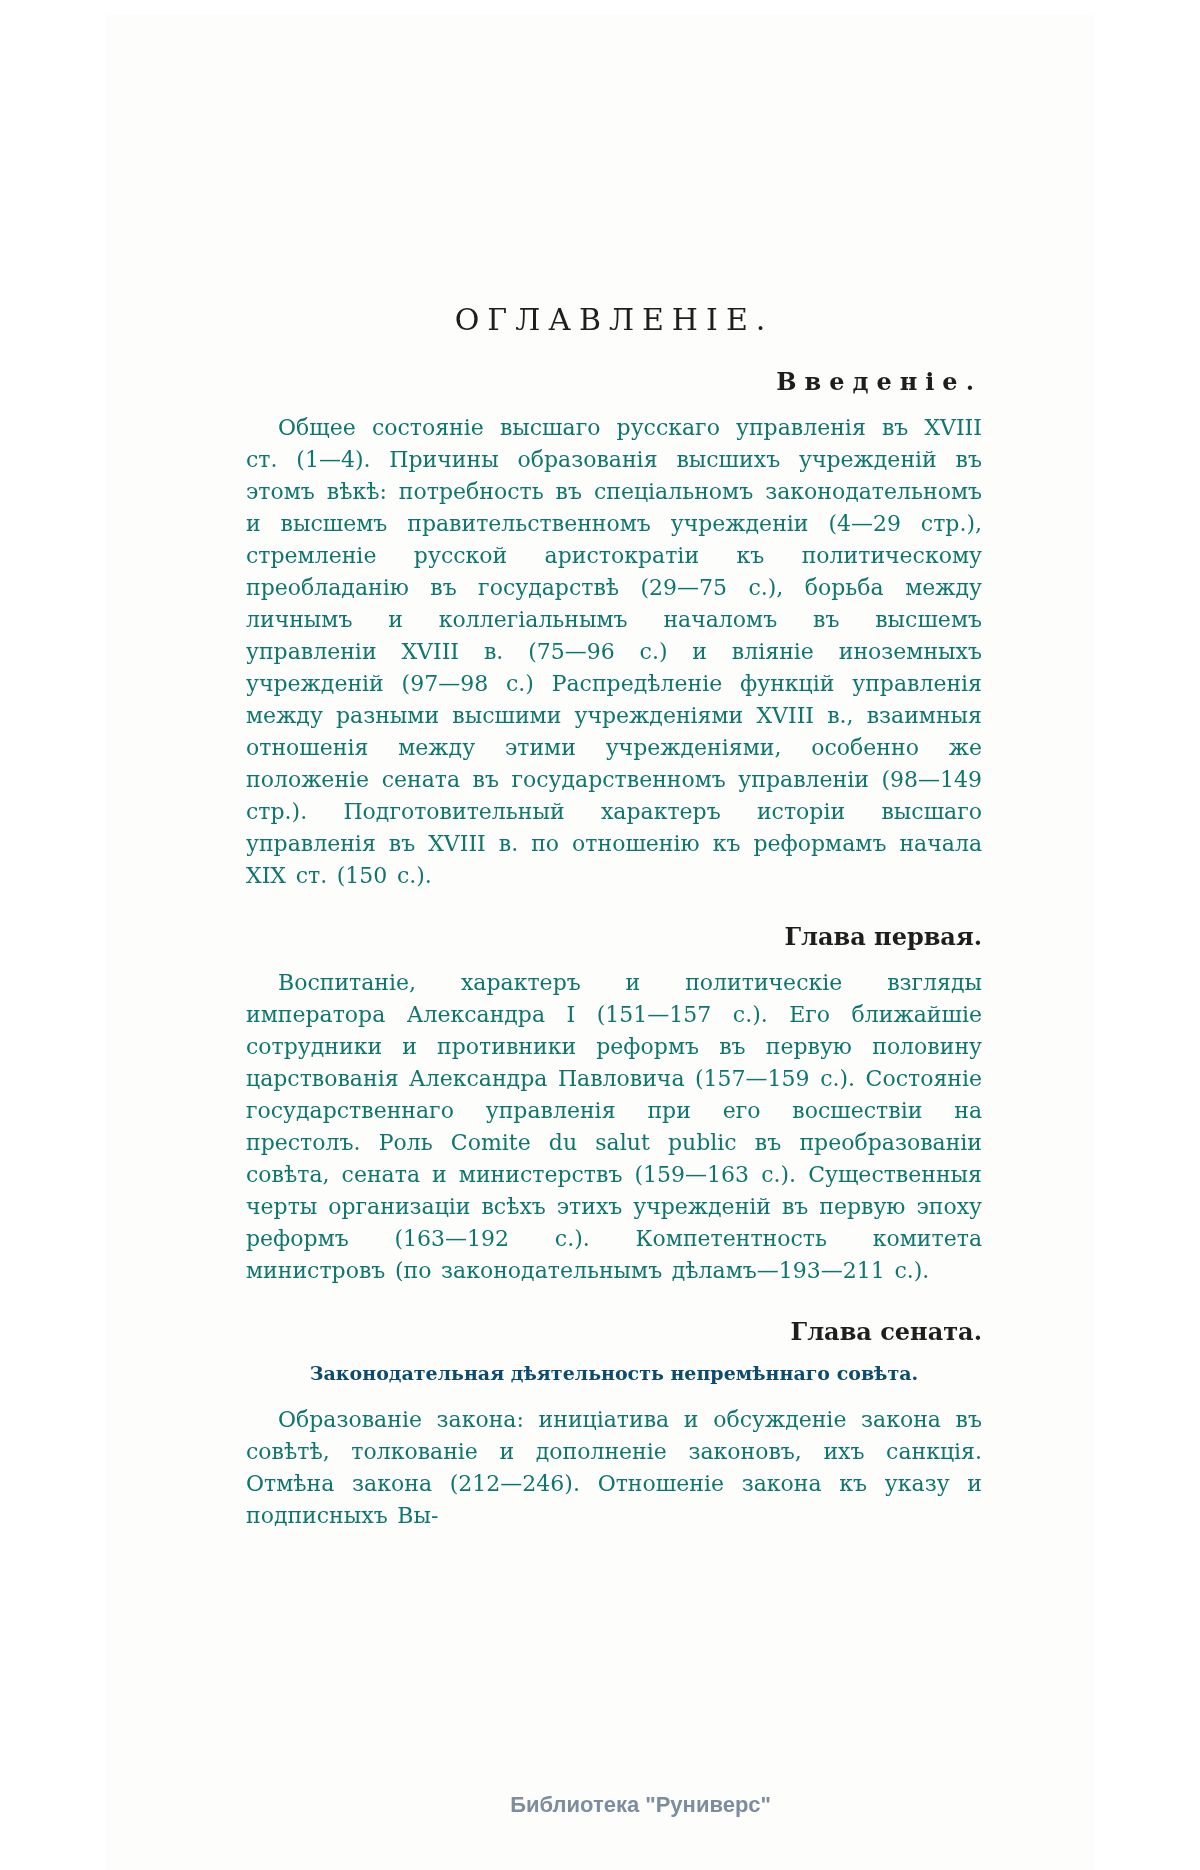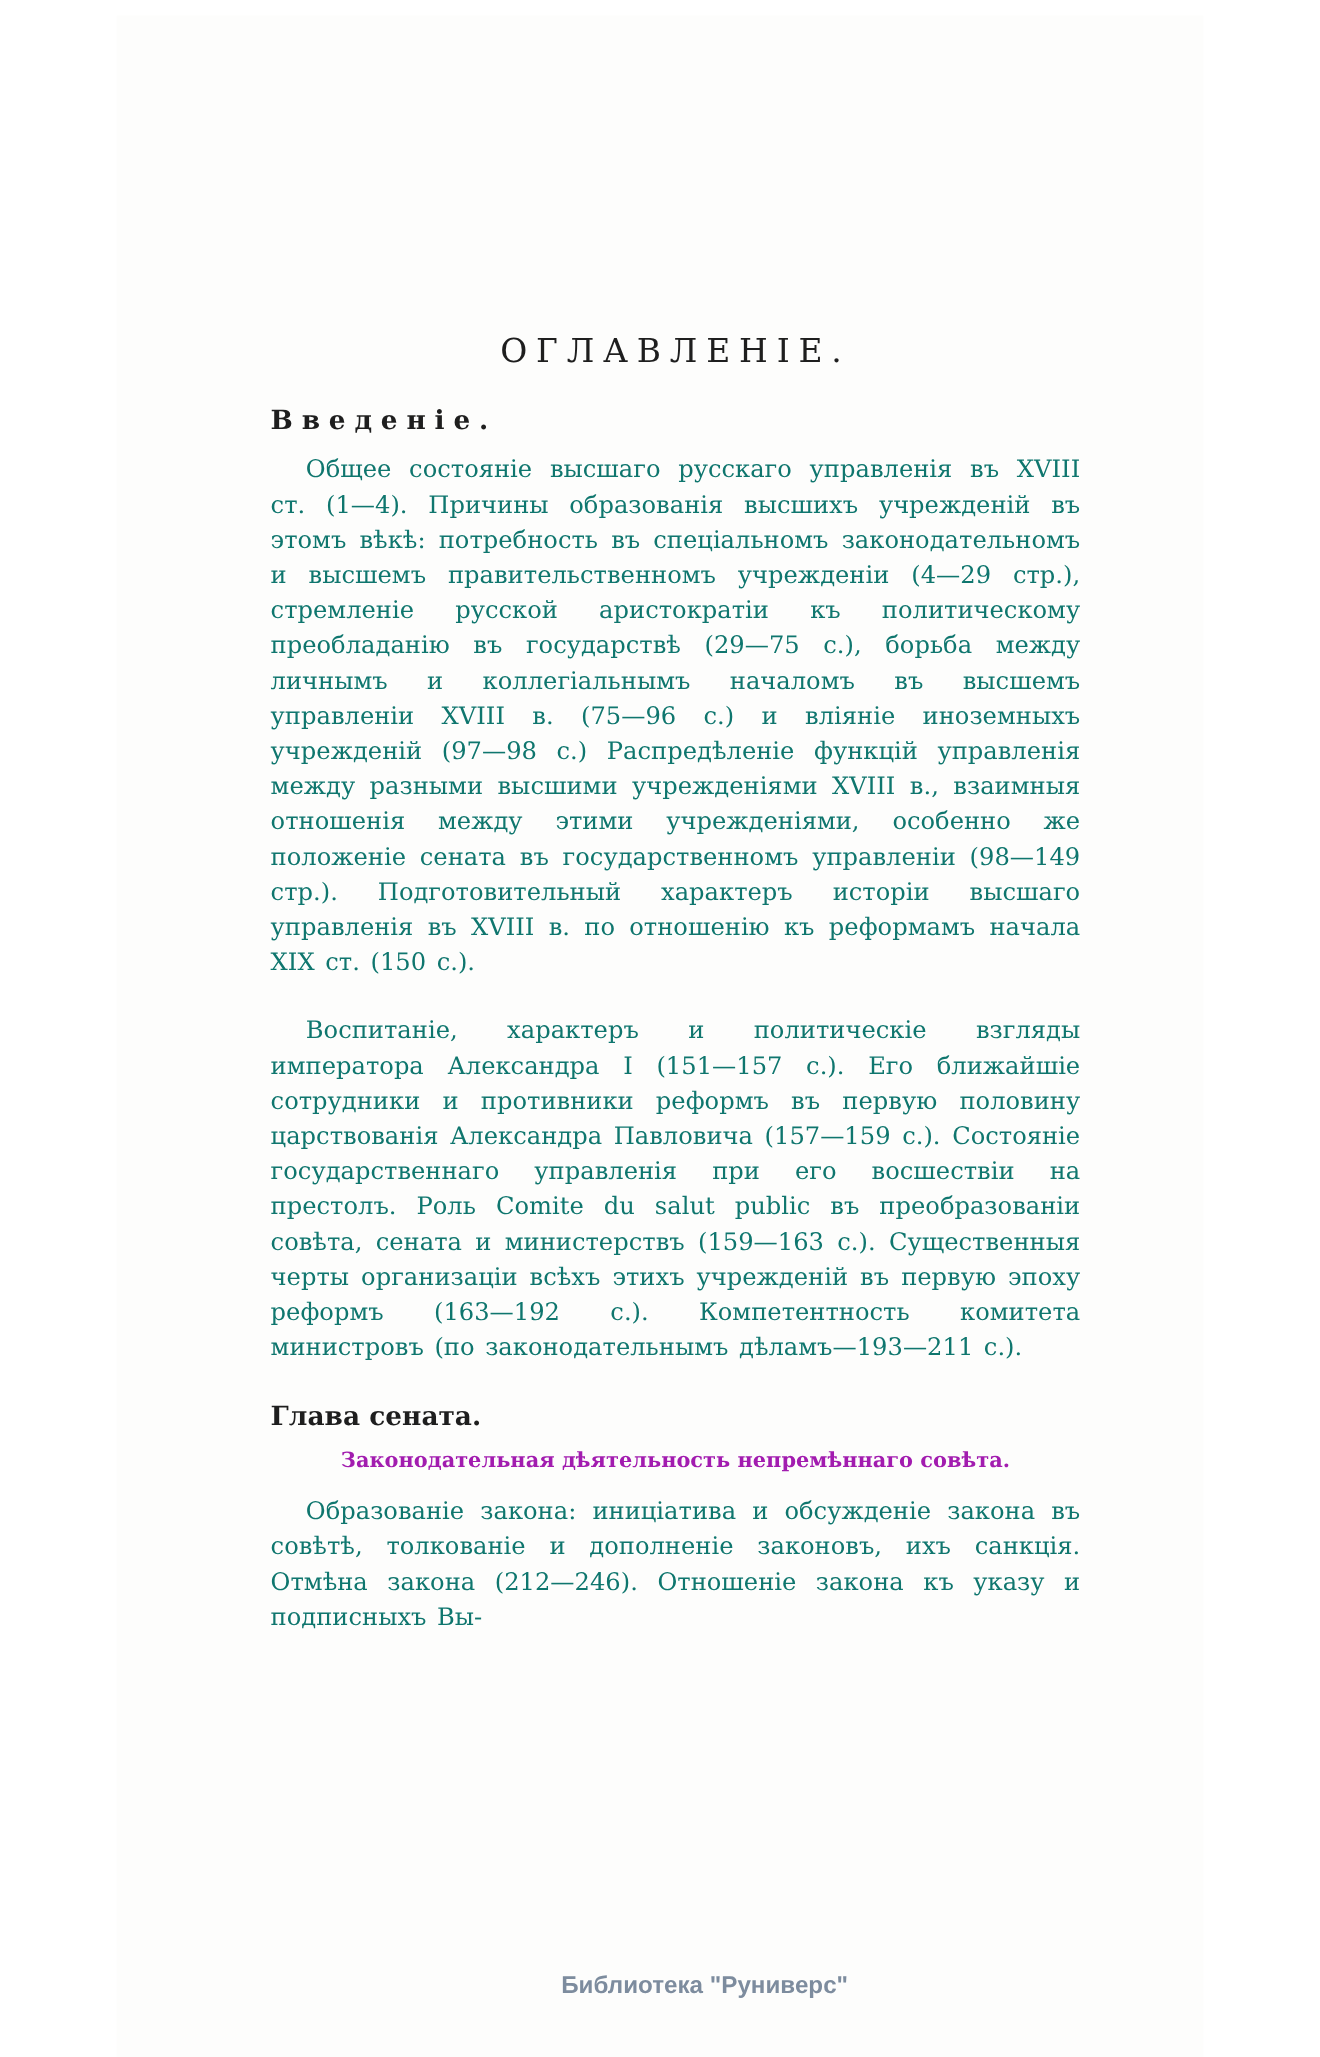--- a/index.html
+++ b/index.html
@@ -28,32 +28,32 @@
     font-size: 30px;
     font-weight: normal;
     text-align: center;
     letter-spacing: 8px;
     color: #1e1e1e;
   }
   .heading {
     margin: 0 0 16px 0;
     font-size: 24px;
     font-weight: bold;
-    text-align: left;
+    text-align: right;
     color: #1e1e1e;
   }
   .heading.spaced {
     letter-spacing: 8px;
   }
   .subheading {
     margin: 0 0 20px 0;
     font-size: 19px;
     font-weight: bold;
     text-align: center;
-    color: #a21caf;
+    color: #0c4a6e;
   }
   p.body {
     margin: 0 0 30px 0;
     font-size: 22px;
     line-height: 32px;
     text-align: justify;
     text-indent: 32px;
     word-spacing: 0.12em;
     color: #0f766e;
   }
@@ -76,20 +76,21 @@
 
 <div class="page">
   <div class="content">
 
     <h1 class="title">ОГЛАВЛЕНІЕ.</h1>
 
     <h2 class="heading spaced">Введеніе.</h2>
 
     <p class="body">Общее состояніе высшаго русскаго управленія въ XVIII ст. (1—4). Причины образованія высшихъ учрежденій въ этомъ вѣкѣ: потребность въ спеціальномъ законодательномъ и высшемъ правительственномъ учрежденіи (4—29 стр.), стремленіе русской аристократіи къ политическому преобладанію въ государствѣ (29—75 с.), борьба между личнымъ и коллегіальнымъ началомъ въ высшемъ управленіи XVIII в. (75—96 с.) и вліяніе иноземныхъ учрежденій (97—98 с.) Распредѣленіе функцій управленія между разными высшими учрежденіями XVIII в., взаимныя отношенія между этими учрежденіями, особенно же положеніе сената въ государственномъ управленіи (98—149 стр.). Подготовительный характеръ исторіи высшаго управленія въ XVIII в. по отношенію къ реформамъ начала XIX ст. (150 с.).</p>
 
+    <h2 class="heading">Глава первая.</h2>
 
     <p class="body">Воспитаніе, характеръ и политическіе взгляды императора Александра I (151—157 с.). Его ближайшіе сотрудники и противники реформъ въ первую половину царствованія Александра Павловича (157—159 с.). Состояніе государственнаго управленія при его восшествіи на престолъ. Роль Comite du salut public въ преобразованіи совѣта, сената и министерствъ (159—163 с.). Существенныя черты организаціи всѣхъ этихъ учрежденій въ первую эпоху реформъ (163—192 с.). Компетентность комитета министровъ (по законодательнымъ дѣламъ—193—211 с.).</p>
 
     <h2 class="heading">Глава сената.</h2>
 
     <h3 class="subheading">Законодательная дѣятельность непремѣннаго совѣта.</h3>
 
     <p class="body last">Образованіе закона: иниціатива и обсужденіе закона въ совѣтѣ, толкованіе и дополненіе законовъ, ихъ санкція. Отмѣна закона (212—246). Отношеніе закона къ указу и подписныхъ Вы-</p>
 
   </div>

